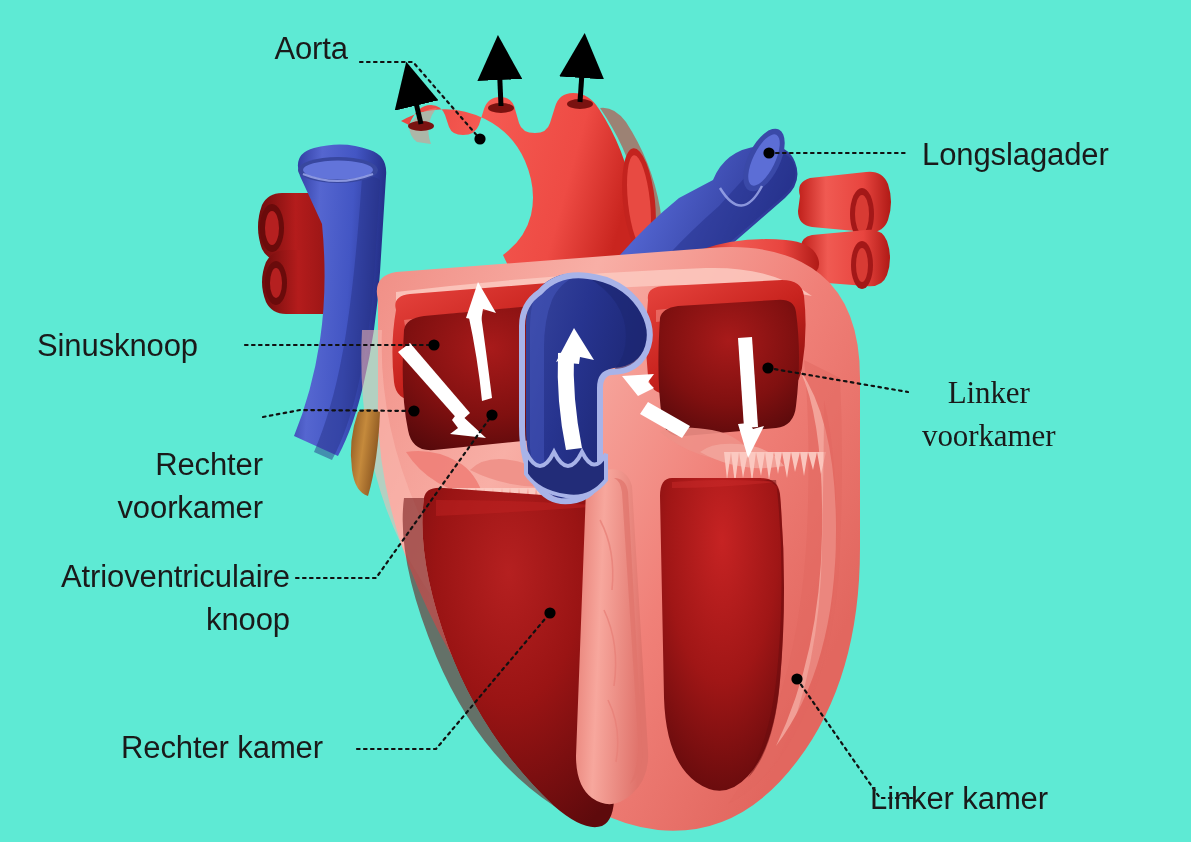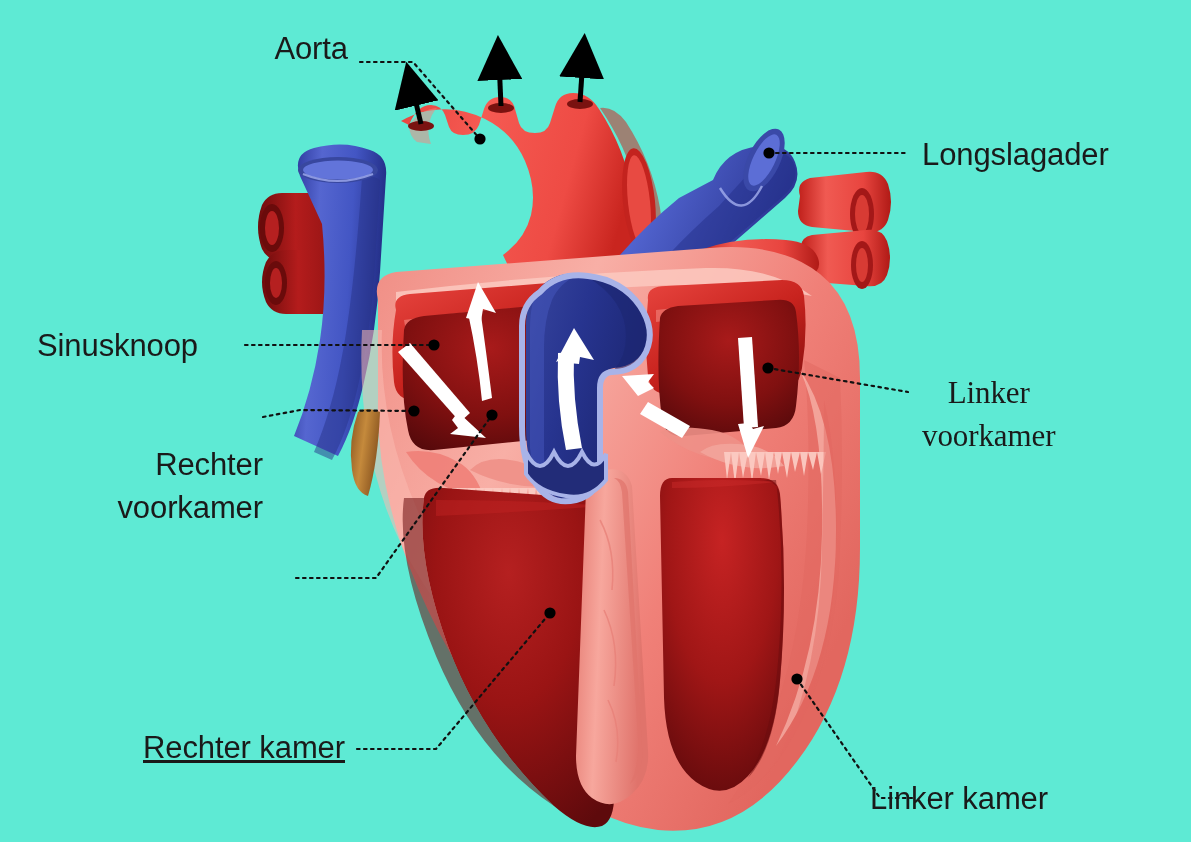--- a/index.html
+++ b/index.html
@@ -312,20 +312,21 @@
   </svg>
 
   <div class="lbl r" style="right:843px;top:28px;"><span>Aorta</span></div>
 
   <div class="lbl l" style="left:922px;top:134px;"><span>Longslagader</span></div>
 
   <div class="lbl r" style="right:993px;top:325px;"><span>Sinusknoop</span></div>
 
   <div class="lbl r" style="right:928px;top:408px;margin-top:36px;"><span>Rechter</span><br><span>voorkamer</span></div>
 
-
-  <div class="lbl r" style="right:846px;top:727px;text-decoration:underline;"><span>Rechter kamer</span></div>
+  <div class="lbl r" style="right:901px;top:556px;"><span>Atrioventriculaire</span><br><span>knoop</span></div>
+
+  <div class="lbl r" style="right:868px;top:727px;"><span>Rechter kamer</span></div>
 
   <div class="lbl l" style="left:922px;top:372px;font-family:Liberation Serif, serif;"><span>Linker</span><br><span>voorkamer</span></div>
 
   <div class="lbl l" style="left:870px;top:778px;"><span>Linker kamer</span></div>
 
 </div>
 
 </body></html>

